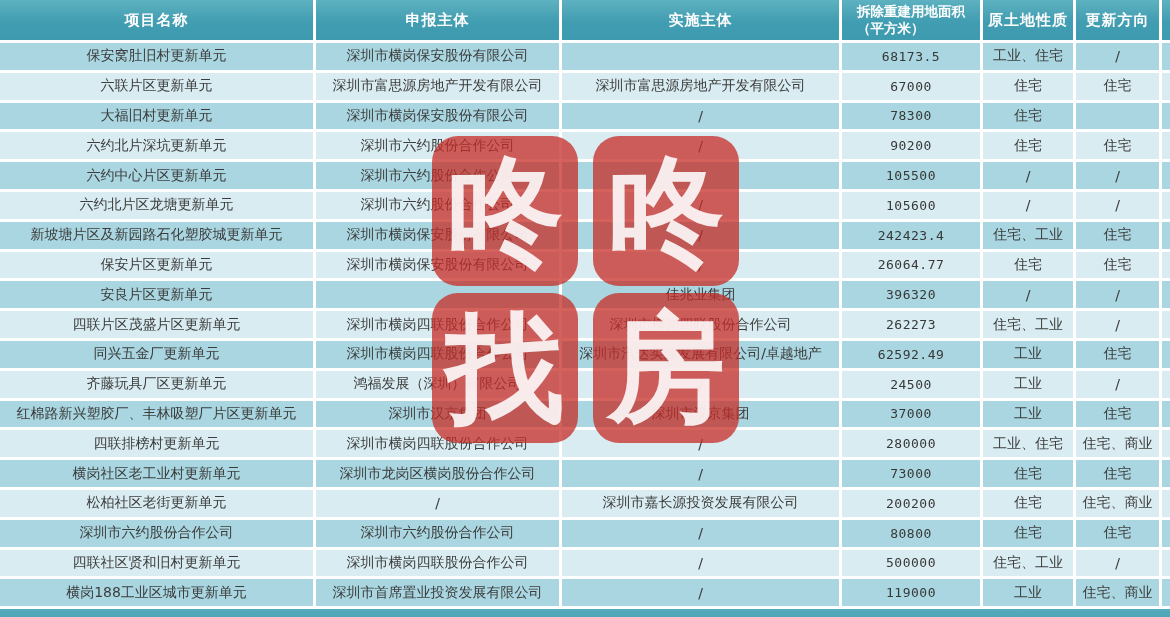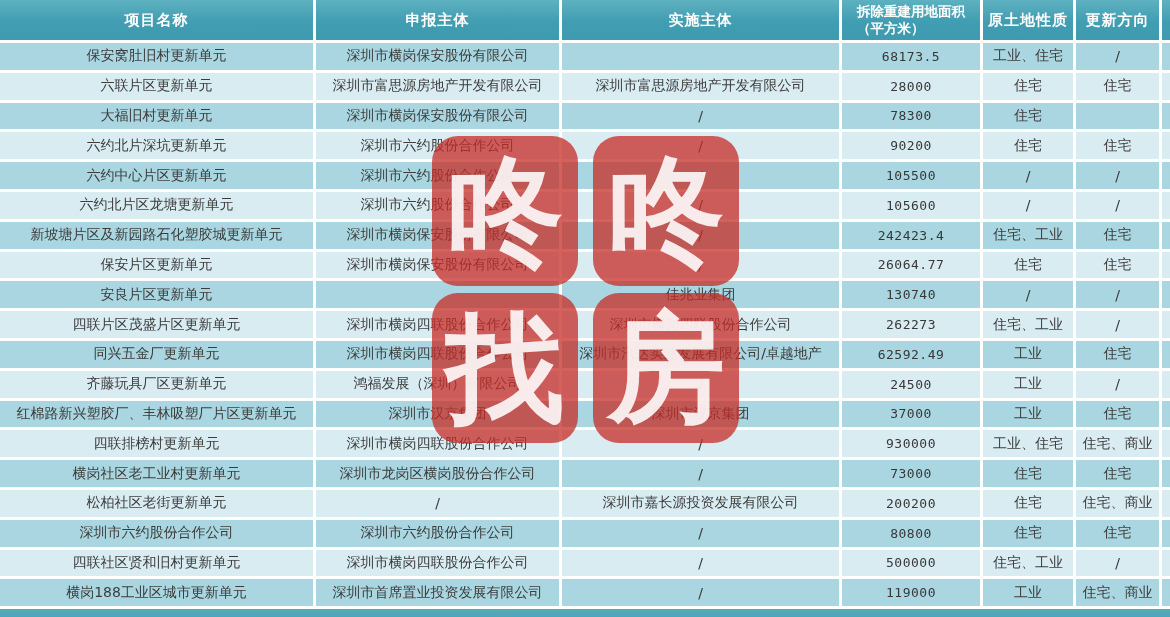--- a/index.html
+++ b/index.html
@@ -105,21 +105,21 @@
   <div class="td dark">深圳市横岗保安股份有限公司</div>
   <div class="td dark"></div>
   <div class="td area-cell dark">68173.5</div>
   <div class="td dark">工业、住宅</div>
   <div class="td dark">/</div>
   <div class="td dark"></div>
 
   <div class="td light">六联片区更新单元</div>
   <div class="td light">深圳市富思源房地产开发有限公司</div>
   <div class="td light">深圳市富思源房地产开发有限公司</div>
-  <div class="td area-cell light">28000</div>
+  <div class="td area-cell light">67000</div>
   <div class="td light">住宅</div>
   <div class="td light">住宅</div>
   <div class="td light"></div>
 
   <div class="td dark">大福旧村更新单元</div>
   <div class="td dark">深圳市横岗保安股份有限公司</div>
   <div class="td dark">/</div>
   <div class="td area-cell dark">78300</div>
   <div class="td dark">住宅</div>
   <div class="td dark"></div>
@@ -161,21 +161,21 @@
   <div class="td light">深圳市横岗保安股份有限公司</div>
   <div class="td light">/</div>
   <div class="td area-cell light">26064.77</div>
   <div class="td light">住宅</div>
   <div class="td light">住宅</div>
   <div class="td light"></div>
 
   <div class="td dark">安良片区更新单元</div>
   <div class="td dark"></div>
   <div class="td dark">佳兆业集团</div>
-  <div class="td area-cell dark">130740</div>
+  <div class="td area-cell dark">396320</div>
   <div class="td dark">/</div>
   <div class="td dark">/</div>
   <div class="td dark"></div>
 
   <div class="td light">四联片区茂盛片区更新单元</div>
   <div class="td light">深圳市横岗四联股份合作公司</div>
   <div class="td light">深圳市横岗四联股份合作公司</div>
   <div class="td area-cell light">262273</div>
   <div class="td light">住宅、工业</div>
   <div class="td light">/</div>
@@ -201,21 +201,21 @@
   <div class="td dark">深圳市汉京集团</div>
   <div class="td dark">深圳市汉京集团</div>
   <div class="td area-cell dark">37000</div>
   <div class="td dark">工业</div>
   <div class="td dark">住宅</div>
   <div class="td dark"></div>
 
   <div class="td light">四联排榜村更新单元</div>
   <div class="td light">深圳市横岗四联股份合作公司</div>
   <div class="td light">/</div>
-  <div class="td area-cell light">930000</div>
+  <div class="td area-cell light">280000</div>
   <div class="td light">工业、住宅</div>
   <div class="td light">住宅、商业</div>
   <div class="td light"></div>
 
   <div class="td dark">横岗社区老工业村更新单元</div>
   <div class="td dark">深圳市龙岗区横岗股份合作公司</div>
   <div class="td dark">/</div>
   <div class="td area-cell dark">73000</div>
   <div class="td dark">住宅</div>
   <div class="td dark">住宅</div>

